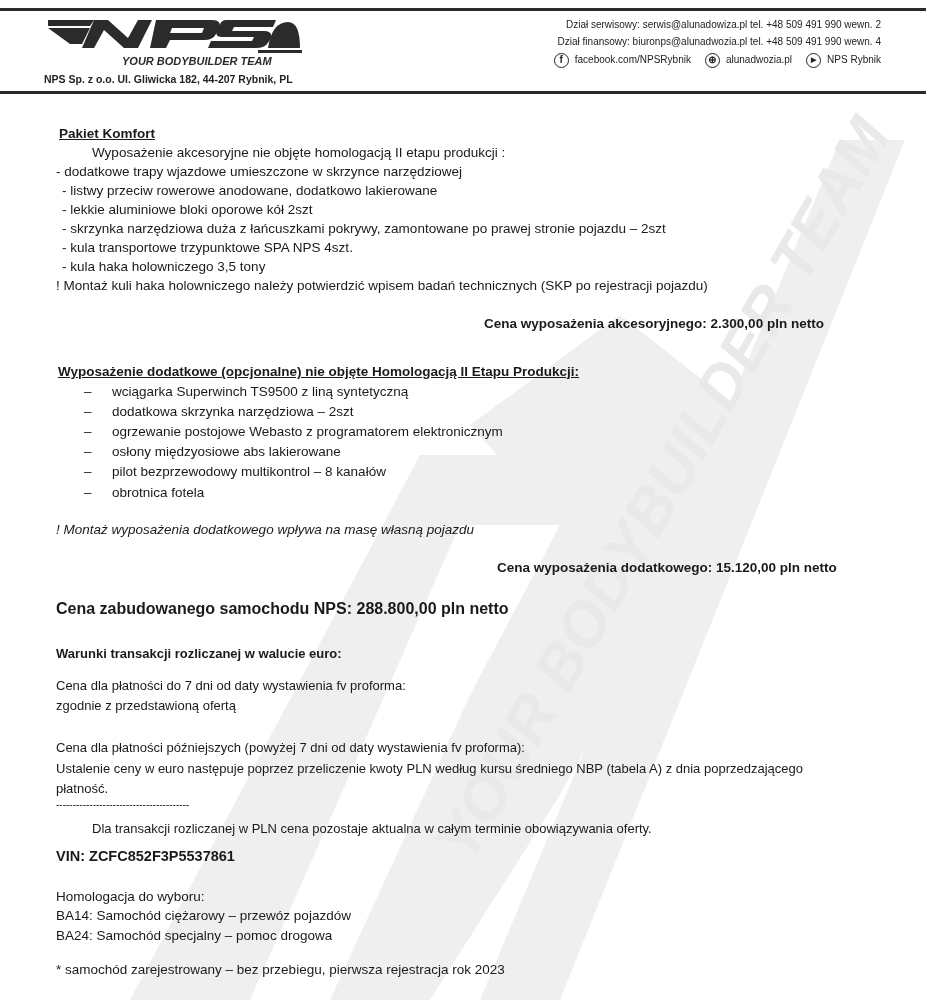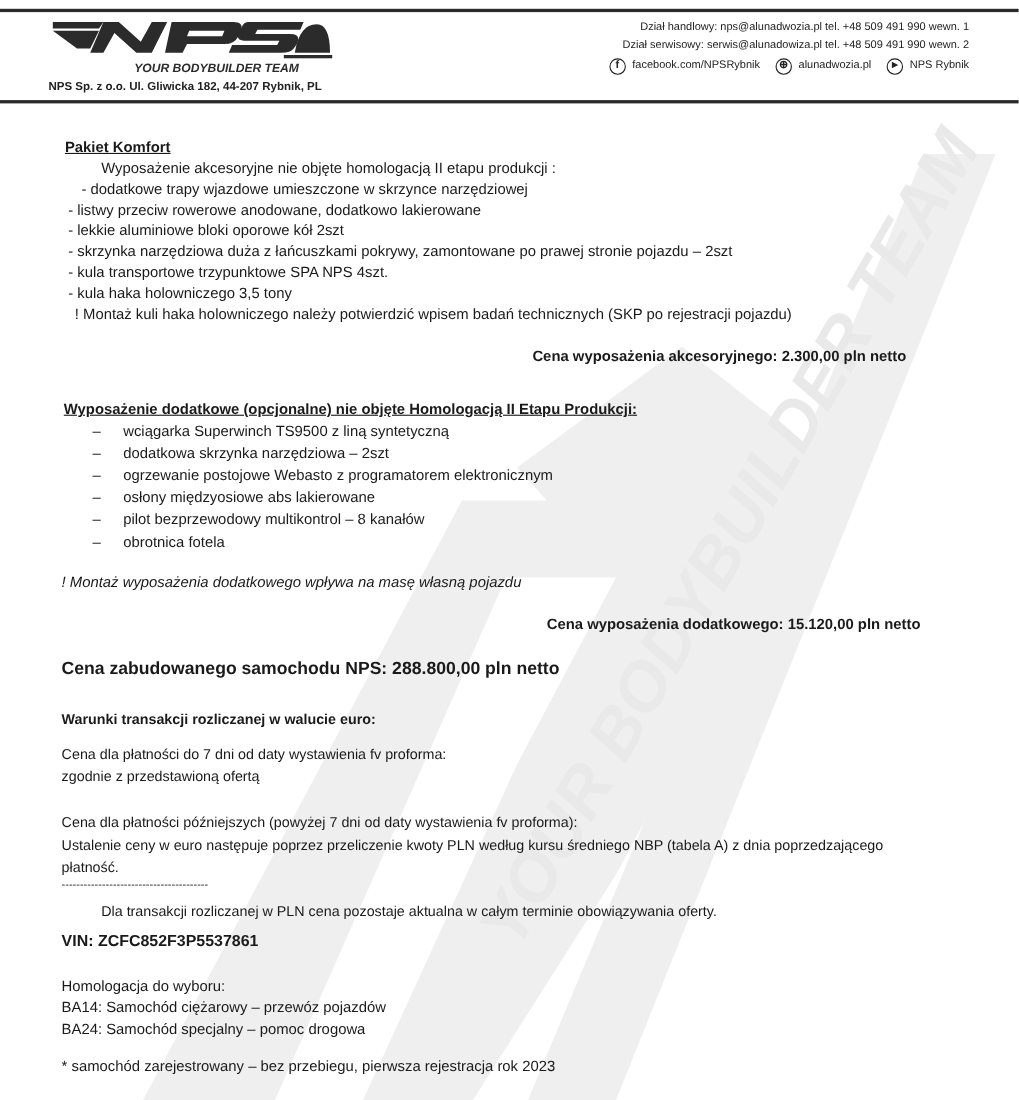--- a/index.html
+++ b/index.html
@@ -52,42 +52,42 @@
     <path d="M182,4 L232,4 L229,11 L190,11 L188,15 L220,15 Q230,15 226,24 L223,28 Q220,32 212,32 L164,32 L167,25 L208,25 L210,21 L178,21 Q170,21 173,13 L176,8 Q178,4 182,4 Z"></path>
     <path d="M224,32 Q228,6 244,6 Q256,6 256,32 Z"></path>
     <rect x="214" y="34" width="44" height="3"></rect>
   </g>
   <text x="78" y="49" font-family="Liberation Sans, sans-serif" font-weight="bold" font-style="italic" font-size="11" fill="#2b2b2b">YOUR BODYBUILDER TEAM</text>
 </svg>
 
 <div class="address">NPS Sp. z o.o. Ul. Gliwicka 182, 44-207 Rybnik, PL</div>
 
 <div class="contacts">
-  <div>Dział handlowy: nps@alunadwozia.pl tel. +48 509 491 990 wewn. 1</div>
   <div>Dział serwisowy: serwis@alunadowiza.pl tel. +48 509 491 990 wewn. 2</div>
+  <div>Dział finansowy: biuronps@alunadwozia.pl tel. +48 509 491 990 wewn. 4</div>
   <div class="social">
     <span class="ic">f</span>
     <span class="txt">facebook.com/NPSRybnik</span>
     <span class="ic">⊕</span>
     <span class="txt">alunadwozia.pl</span>
     <span class="ic" style="font-size:7px;">▶</span>
     <span class="txt">NPS Rybnik</span>
   </div>
 </div>
 
 <div class="doc">
   <div class="ln b ul" style="left:59px;top:126px;">Pakiet Komfort</div>
   <div class="ln" style="left:60px;top:145px;margin-left:32px;">Wyposażenie akcesoryjne nie objęte homologacją II etapu produkcji :</div>
-  <div class="ln" style="left:74px;top:164px;text-align:center;">- dodatkowe trapy wjazdowe umieszczone w skrzynce narzędziowej</div>
+  <div class="ln" style="left:56px;top:164px;text-align:center;">- dodatkowe trapy wjazdowe umieszczone w skrzynce narzędziowej</div>
   <div class="ln" style="left:62px;top:183px;">- listwy przeciw rowerowe anodowane, dodatkowo lakierowane</div>
   <div class="ln" style="left:62px;top:202px;">- lekkie aluminiowe bloki oporowe kół 2szt</div>
   <div class="ln" style="left:62px;top:221px;">- skrzynka narzędziowa duża z łańcuszkami pokrywy, zamontowane po prawej stronie pojazdu – 2szt</div>
   <div class="ln" style="left:62px;top:240px;">- kula transportowe trzypunktowe SPA NPS 4szt.</div>
   <div class="ln" style="left:62px;top:259px;">- kula haka holowniczego  3,5 tony</div>
-  <div class="ln" style="left:56px;top:278px;margin-left:12px;">! Montaż kuli haka holowniczego należy potwierdzić wpisem badań technicznych (SKP po rejestracji pojazdu)</div>
+  <div class="ln" style="left:56px;top:278px;">! Montaż kuli haka holowniczego należy potwierdzić wpisem badań technicznych (SKP po rejestracji pojazdu)</div>
   <div class="ln b" style="left:484px;top:316px;">Cena wyposażenia akcesoryjnego: 2.300,00 pln netto</div>
 
   <div class="ln b ul" style="left:58px;top:364px;">Wyposażenie dodatkowe (opcjonalne) nie objęte Homologacją II Etapu Produkcji:</div>
   <div class="dash-item" style="left:84px;top:384px;">
     <span class="d">–</span>
     <span class="t">wciągarka Superwinch TS9500 z liną syntetyczną</span>
   </div>
   <div class="dash-item" style="left:84px;top:404px;">
     <span class="d">–</span>
     <span class="t">dodatkowa skrzynka narzędziowa – 2szt</span>

